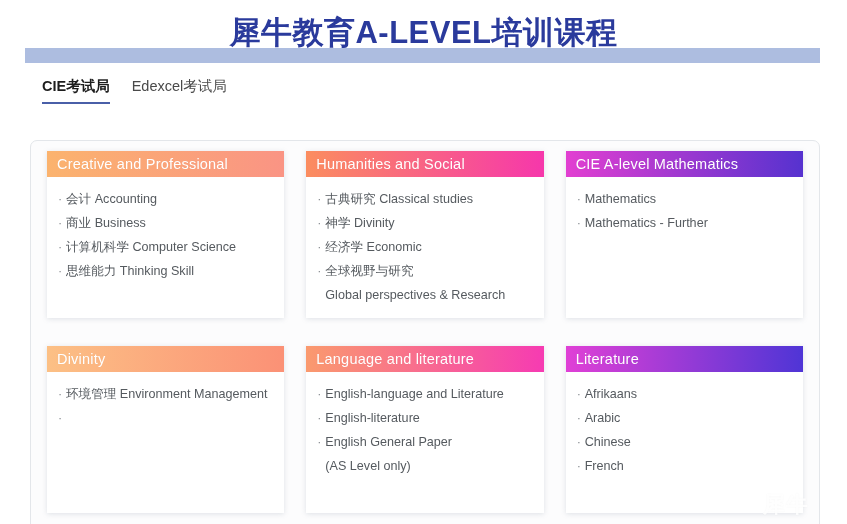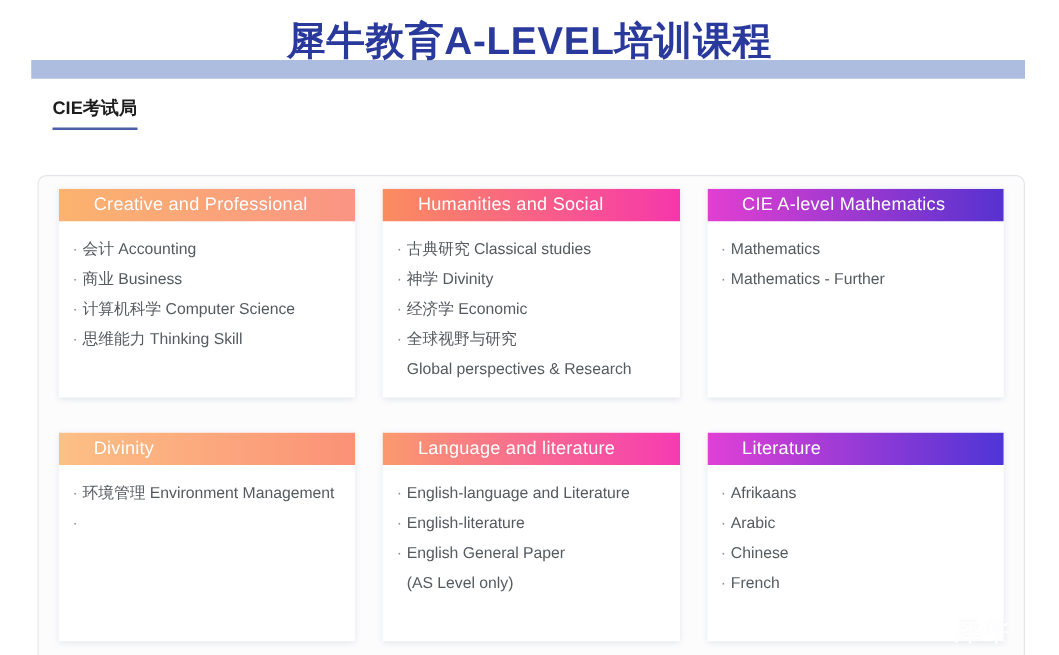--- a/index.html
+++ b/index.html
@@ -101,21 +101,21 @@
     background: #ffffff;
     box-shadow: 0 1px 5px rgba(120, 130, 150, 0.22);
     display: flex;
     flex-direction: column;
     height: 167px;
     overflow: hidden;
   }
   .card-header {
     height: 26px;
     line-height: 26px;
-    padding: 0 0 0 28px;
+    padding: 0 0 0 10px;
     color: #ffffff;
     font-size: 14.5px;
     font-weight: normal;
     letter-spacing: 0.2px;
     white-space: nowrap;
     overflow: hidden;
     text-shadow: 0 0 1px rgba(0,0,0,0.06);
   }
   .grad-a { background: linear-gradient(to right, #fbb36e, #fa9484); }
   .grad-b { background: linear-gradient(to right, #fb8d5f, #f637ab); }
@@ -166,20 +166,23 @@
 
 <div class="banner">
   <div class="banner-bar"></div>
   <div class="banner-title">犀牛教育A-LEVEL培训课程</div>
 </div>
 
 <div class="tabs">
   <div class="tab active">
     <span>CIE考试局</span>
   </div>
+  <div class="tab">
+    <span>Edexcel考试局</span>
+  </div>
 </div>
 
 <div class="panel">
   <div class="grid">
 
     <div class="card">
       <div class="card-header grad-a">Creative and Professional</div>
       <div class="card-body">
         <div class="item">
             <span class="dot">·</span>

